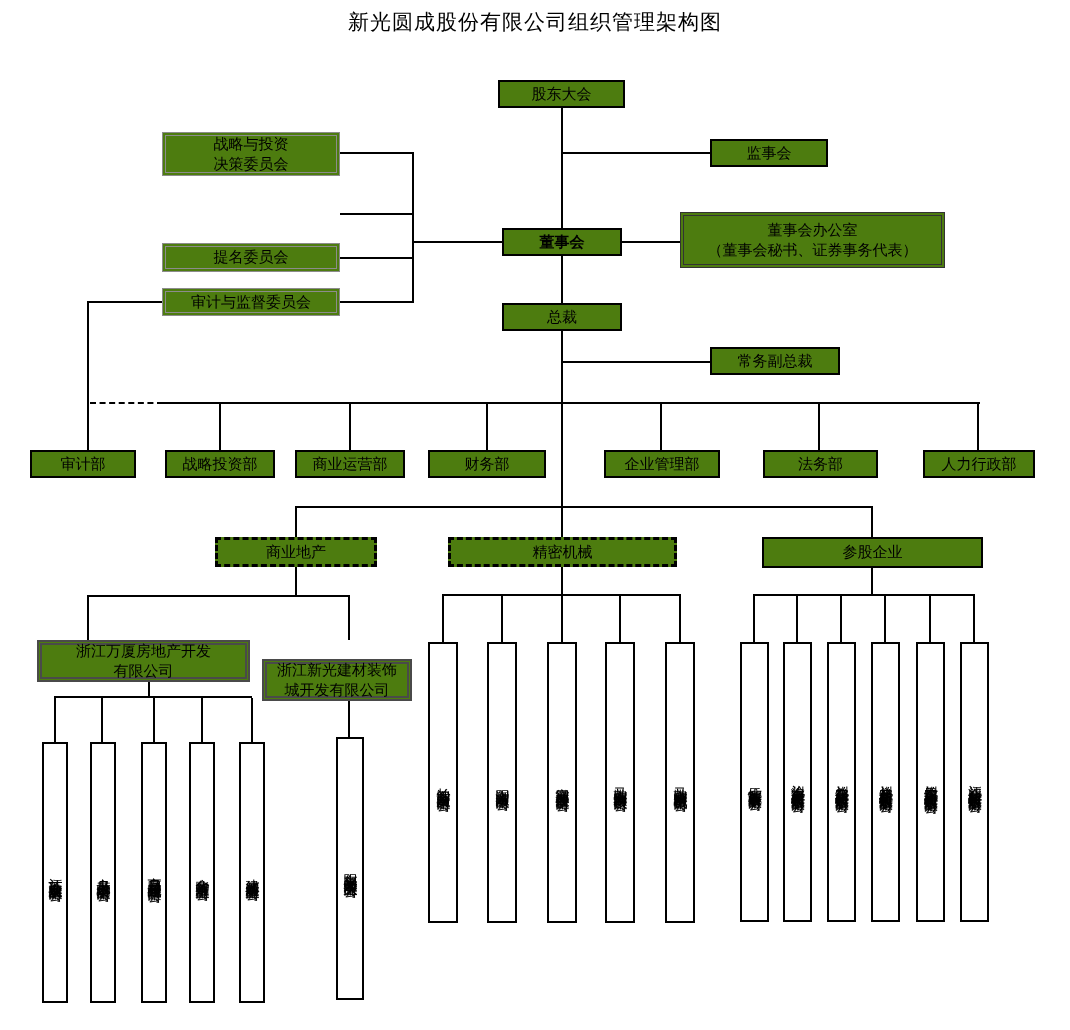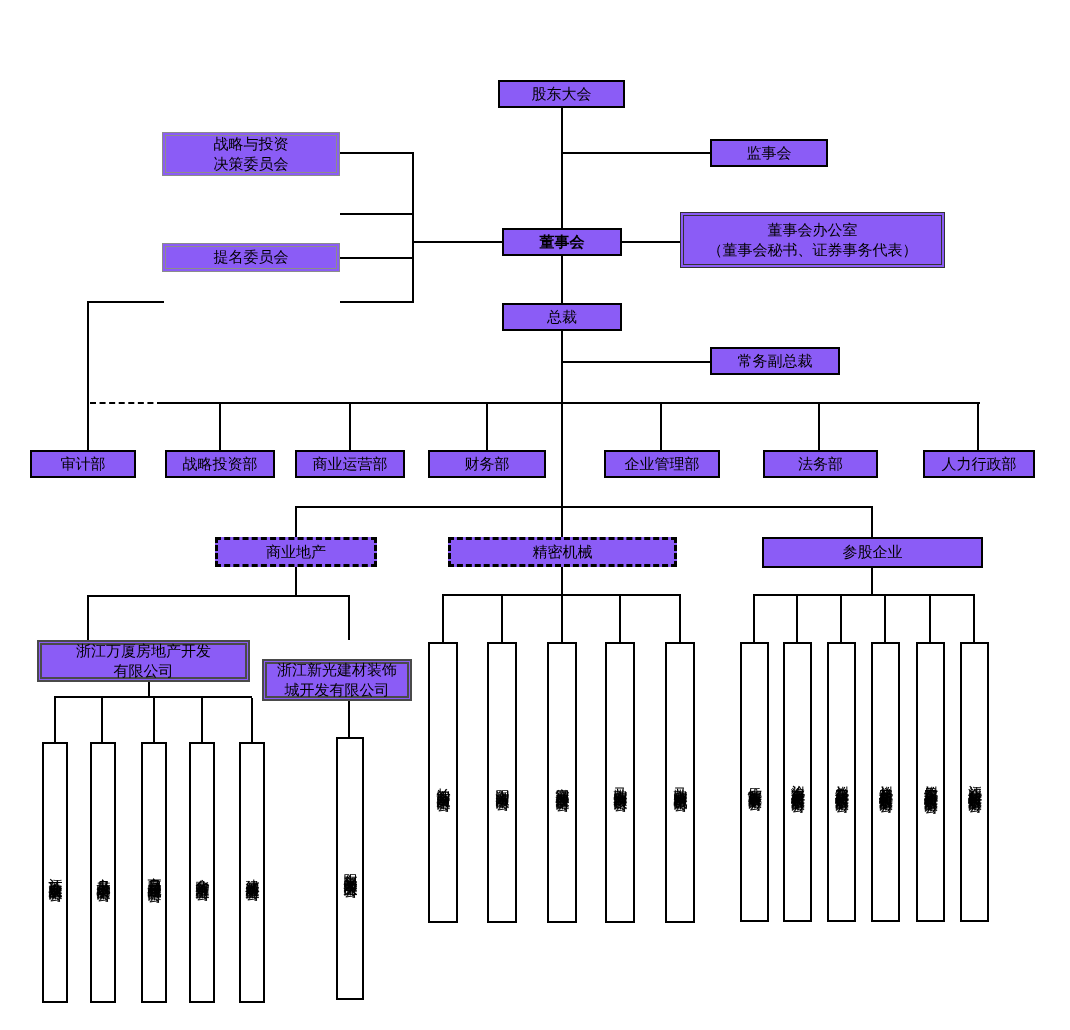--- a/index.html
+++ b/index.html
@@ -5,21 +5,21 @@
   html,body{margin:0;padding:0;background:#fff;}
   #stage{
     position:relative;width:1070px;height:1030px;background:#fff;overflow:hidden;
     font-family:"Liberation Serif","DejaVu Serif",serif;color:#000;
   }
   .title{
     position:absolute;left:0;right:0;top:8px;text-align:center;
     font-size:21px;letter-spacing:1px;
   }
   .box{
-    position:absolute;box-sizing:border-box;background:#8b5cf6;
+    position:absolute;box-sizing:border-box;background:#4d7c0f;
     display:flex;align-items:center;justify-content:center;text-align:center;
     font-size:15px;line-height:1.35;white-space:pre-line;z-index:2;
   }
   .b-thick{border:2px solid #000;}
   .b-bold{font-weight:bold;}
   .b-double{border:4px double #333;}
   .b-double-lt{border:4px double #8c8c8c;}
   .b-double-md{border:5px double #4a4a4a;}
   .b-dashed{border:3px dashed #000;}
   .vbox{
@@ -30,32 +30,34 @@
   }
   .hl{position:absolute;height:2px;background:#000;z-index:1;}
   .vl{position:absolute;width:2px;background:#000;z-index:1;}
   .hl-dash{position:absolute;height:0;border-top:2px dashed #000;background:none;z-index:1;}
 </style>
 </head>
 <body>
 
 <div id="stage">
 
+  <div class="title">新光圆成股份有限公司组织管理架构图</div>
 
   <div class="box b-thick" style="left:498px;top:80px;width:127px;height:28px">股东大会</div>
   <div class="box b-thick" style="left:710px;top:139px;width:118px;height:28px">监事会</div>
   <div class="box b-thick b-bold" style="left:502px;top:228px;width:120px;height:28px">董事会</div>
   <div class="box b-double" style="left:680px;top:212px;width:265px;height:56px">董事会办公室
 （董事会秘书、证券事务代表）</div>
   <div class="box b-thick" style="left:502px;top:303px;width:120px;height:28px">总裁</div>
   <div class="box b-thick" style="left:710px;top:347px;width:130px;height:28px">常务副总裁</div>
 
   <div class="box b-double-lt" style="left:162px;top:132px;width:178px;height:44px">战略与投资
 决策委员会</div>
   <div class="box b-double-lt" style="left:162px;top:243px;width:178px;height:29px">提名委员会</div>
+  <div class="box b-double-lt" style="left:162px;top:288px;width:178px;height:28px">审计与监督委员会</div>
 
   <div class="box b-thick" style="left:30px;top:450px;width:106px;height:28px">审计部</div>
   <div class="box b-thick" style="left:165px;top:450px;width:110px;height:28px">战略投资部</div>
   <div class="box b-thick" style="left:295px;top:450px;width:110px;height:28px">商业运营部</div>
   <div class="box b-thick" style="left:428px;top:450px;width:118px;height:28px">财务部</div>
   <div class="box b-thick" style="left:604px;top:450px;width:116px;height:28px">企业管理部</div>
   <div class="box b-thick" style="left:763px;top:450px;width:115px;height:28px">法务部</div>
   <div class="box b-thick" style="left:923px;top:450px;width:112px;height:28px">人力行政部</div>
 
   <div class="box b-dashed" style="left:215px;top:537px;width:162px;height:30px">商业地产</div>

